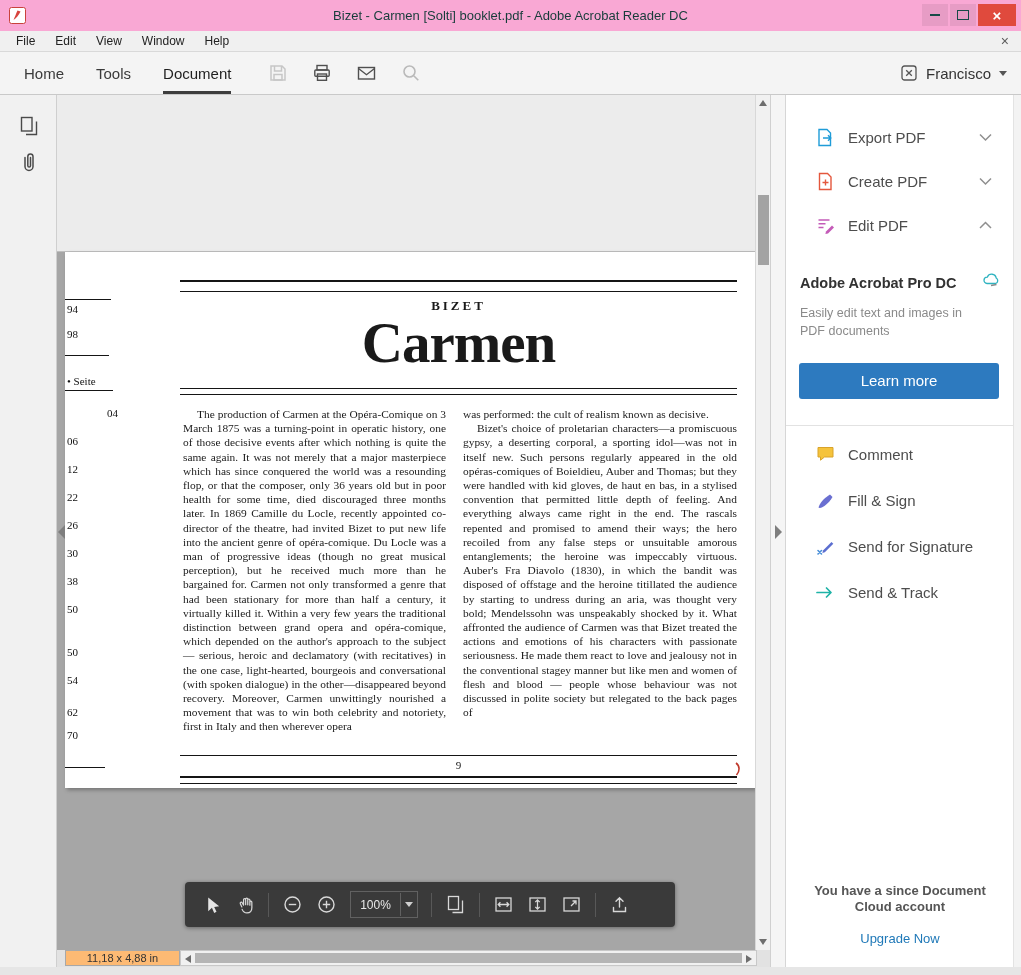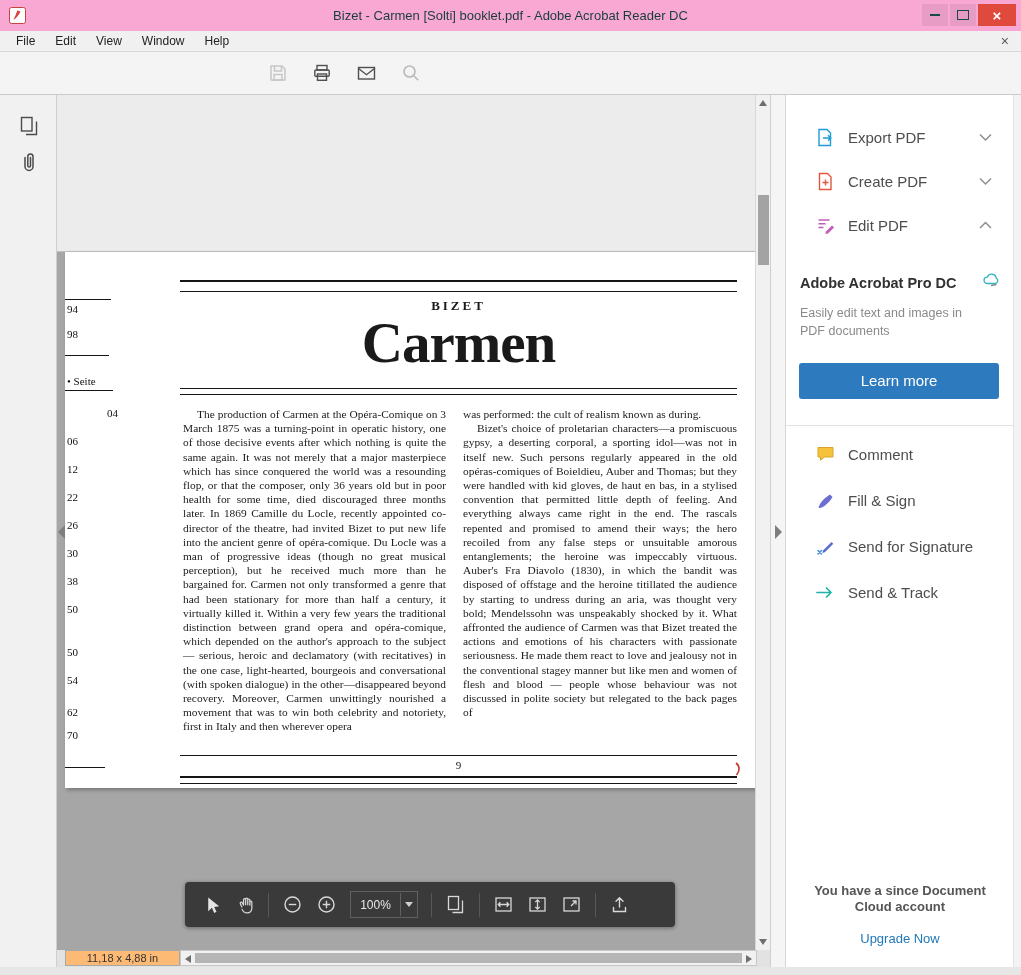--- a/index.html
+++ b/index.html
@@ -127,20 +127,25 @@
   <div class="menubar">
     <span class="menu-item">File</span>
     <span class="menu-item">Edit</span>
     <span class="menu-item">View</span>
     <span class="menu-item">Window</span>
     <span class="menu-item">Help</span>
     <span class="menu-close">×</span>
   </div>
 
   <div class="toolbar">
+    <div class="tabs">
+      <span class="tab">Home</span>
+      <span class="tab">Tools</span>
+      <span class="tab active">Document</span>
+    </div>
     <div class="tb-icons">
       <span class="tb-icon">
         <svg width="20" height="20" viewBox="0 0 20 20" fill="none" stroke="#c6c6c6" stroke-width="1.5">
             <path d="M3 3h11l3 3v11H3z"></path>
             <path d="M6.5 3v5h7V3"></path>
             <rect x="6" y="11.5" width="8" height="5.5"></rect>
           </svg>
       </span>
       <span class="tb-icon">
         <svg width="20" height="20" viewBox="0 0 20 20" fill="none" stroke="#4f4f4f" stroke-width="1.4">
@@ -154,20 +159,30 @@
             <rect x="2.5" y="4.5" width="16" height="11.5"></rect>
             <path d="M2.5 5.5l8 6.2 8-6.2"></path>
           </svg>
       </span>
       <span class="tb-icon">
         <svg width="20" height="20" viewBox="0 0 20 20" fill="none" stroke="#b9b9b9" stroke-width="1.6">
             <circle cx="8.5" cy="8.5" r="5.5"></circle>
             <path d="M12.7 12.7L17.3 17.3"></path>
           </svg>
       </span>
+    </div>
+    <div class="account">
+      <span style="display:flex;">
+        <svg width="18" height="18" viewBox="0 0 18 18" fill="none" stroke="#555" stroke-width="1.3">
+            <rect x="2" y="2" width="14" height="14" rx="2.5"></rect>
+            <path d="M6.2 6.2l5.6 5.6M11.8 6.2l-5.6 5.6"></path>
+          </svg>
+      </span>
+      <span class="account-name">Francisco</span>
+      <span class="tri-down"></span>
     </div>
   </div>
 
   <div class="left-rail">
     <span class="rail-icon" style="top:20px;">
       <svg width="22" height="22" viewBox="0 0 22 22" fill="none" stroke="#4a4a4a" stroke-width="1.4">
           <rect x="3.5" y="2.5" width="10.5" height="13.5"></rect>
           <path d="M18.5 6.5v13h-10.5"></path>
         </svg>
     </span>
@@ -209,21 +224,21 @@
       <span class="margin-note" style="top:351px;">50</span>
       <span class="margin-note" style="top:394px;">50</span>
       <span class="margin-note" style="top:422px;">54</span>
       <span class="margin-note" style="top:454px;">62</span>
       <span class="margin-note" style="top:477px;">70</span>
 
       <div class="col left-col">
         <p class="ind">The production of Carmen at the Opéra-Comique on 3 March 1875 was a turning-point in operatic history, one of those decisive events after which nothing is quite the same again. It was not merely that a major masterpiece which has since conquered the world was a resounding flop, or that the composer, only 36 years old but in poor health for some time, died discouraged three months later. In 1869 Camille du Locle, recently appointed co-director of the theatre, had invited Bizet to put new life into the ancient genre of opéra-comique. Du Locle was a man of progressive ideas (though no great musical perception), but he received much more than he bargained for. Carmen not only transformed a genre that had been stationary for more than half a century, it virtually killed it. Within a very few years the traditional distinction between grand opera and opéra-comique, which depended on the author's approach to the subject— serious, heroic and declamatory (with recitatives) in the one case, light-hearted, bourgeois and conversational (with spoken dialogue) in the other—disappeared beyond recovery. Moreover, Carmen unwittingly nourished a movement that was to win both celebrity and notoriety, first in Italy and then wherever opera</p>
       </div>
       <div class="col right-col">
-        <p>was performed: the cult of realism known as during.</p>
+        <p>was performed: the cult of realism known as decisive.</p>
         <p class="ind">Bizet's choice of proletarian characters—a promiscuous gypsy, a deserting corporal, a sporting idol—was not in itself new. Such persons regularly appeared in the old opéras-comiques of Boieldieu, Auber and Thomas; but they were handled with kid gloves, de haut en bas, in a stylised convention that permitted little depth of feeling. And everything always came right in the end. The rascals repented and promised to amend their ways; the hero recoiled from any false steps or unsuitable amorous entanglements; the heroine was impeccably virtuous. Auber's Fra Diavolo (1830), in which the bandit was disposed of offstage and the heroine titillated the audience by starting to undress during an aria, was thought very bold; Mendelssohn was unspeakably shocked by it. What affronted the audience of Carmen was that Bizet treated the actions and emotions of his characters with passionate seriousness. He made them react to love and jealousy not in the conventional stagey manner but like men and women of flesh and blood — people whose behaviour was not discussed in polite society but relegated to the back pages of</p>
       </div>
 
       <div class="rule" style="top:503px;height:1px;"></div>
       <div class="page-number">9</div>
       <div class="rule" style="top:524px;height:2px;"></div>
       <div class="rule" style="top:531px;height:1px;"></div>
       <span class="artifact">
         <svg width="10" height="14" viewBox="0 0 10 14" fill="none" stroke="#c0392b" stroke-width="1.6">
             <path d="M3 1C7 4 7 9 3.5 13"></path>

